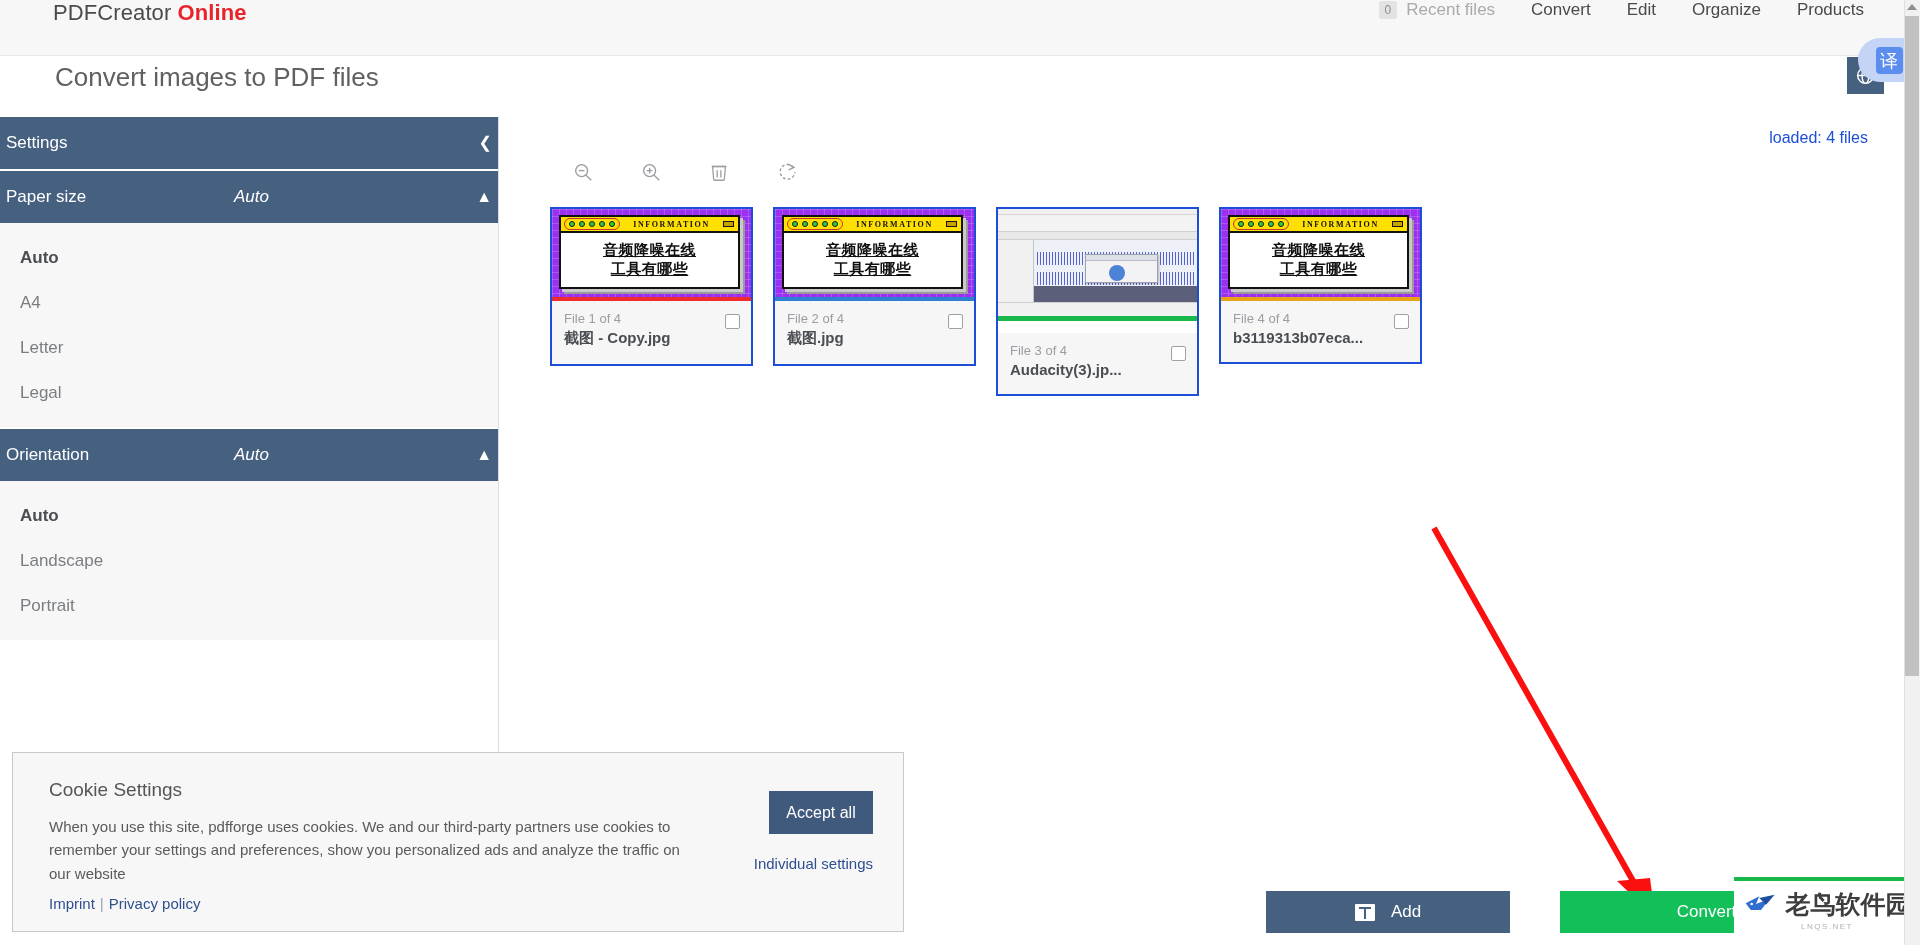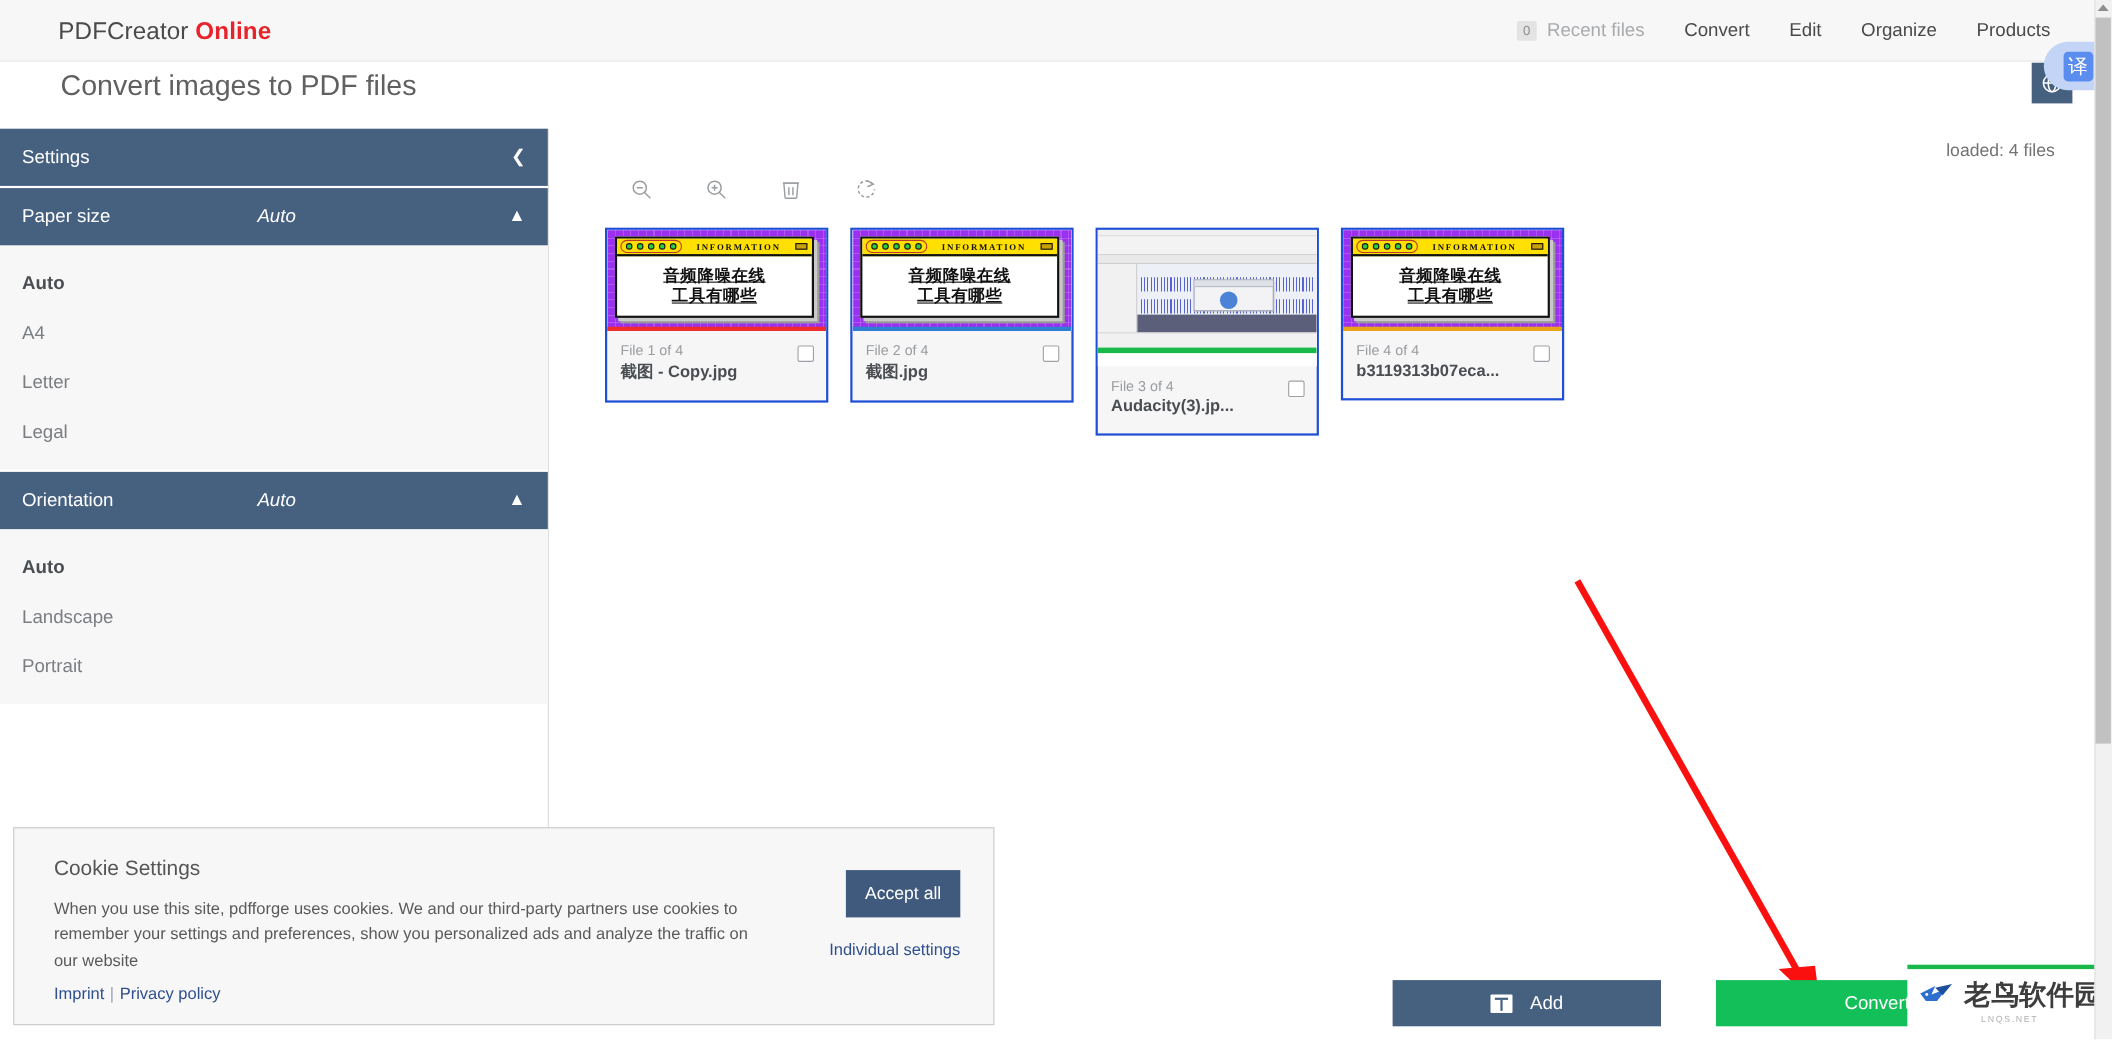--- a/index.html
+++ b/index.html
@@ -8,21 +8,21 @@
     font-family: "Liberation Sans", sans-serif;
     background: #ffffff;
     overflow: hidden;
   }
   #root { position: relative; width: 1920px; height: 945px; }
 
   
   .topbar {
     position: absolute; left: 0; top: 0; width: 1904px; height: 56px;
     background: #f7f7f7; border-bottom: 1px solid #e8e8e8;
-    display: flex; align-items: center;
+    display: flex; align-items: flex-start;
   }
   .brand { margin-left: 53px; font-size: 22px; color: #4a4a4a; letter-spacing: .1px; }
   .brand .accent { color: #e8232a; font-weight: bold; }
   .nav { margin-left: auto; margin-right: 40px; display: flex; align-items: center; gap: 36px; }
   .nav-item { font-size: 17px; color: #4a4a4a; cursor: pointer; white-space: nowrap; }
   .nav-item.muted { color: #a8aaad; display: flex; align-items: center; gap: 9px; }
   .badge-count {
     background: #e3e3e3; color: #8c8e91; font-size: 12px;
     padding: 1px 6px; border-radius: 2px; line-height: 16px;
   }
@@ -55,41 +55,41 @@
   }
 
   
   .sidebar {
     position: absolute; left: 0; top: 117px; width: 499px;
     background: #ffffff; border-right: 1px solid #dcdcdc;
     height: 652px;
   }
   .panel-header {
     background: #466080; color: #fff; height: 52px;
-    display: flex; align-items: center; padding: 0 20px;
+    display: flex; align-items: center; padding: 0 6px;
     font-size: 17px; cursor: pointer; position: relative;
   }
   .panel-header .ph-value {
     position: absolute; left: 234px; font-style: italic; font-size: 17px;
   }
   .panel-header .chev { margin-left: auto; font-size: 16px; line-height: 1; }
   .gap { height: 2px; background: #ffffff; }
   .opt-list { background: #f7f7f7; }
   .opt {
     height: 45px; display: flex; align-items: center; padding-left: 20px;
     font-size: 17px; color: #7a7d82; cursor: pointer;
   }
   .opt.selected { color: #4a4d52; font-weight: bold; }
   .opt-pad { height: 12px; }
 
   
   .main { position: absolute; left: 500px; top: 117px; right: 16px; bottom: 0; background: #fff; }
   .loaded-text {
     position: absolute; right: 36px; top: 12px;
-    font-size: 16px; color: #737373;
+    font-size: 16px; color: #1d4ed8;
   }
   .tool-row {
     position: absolute; left: 68px; top: 40px;
     display: flex; align-items: center; gap: 38px;
   }
   .tool-btn {
     width: 30px; height: 30px; display: flex; align-items: center; justify-content: center;
     cursor: pointer; color: #9a9da1;
   }
 

